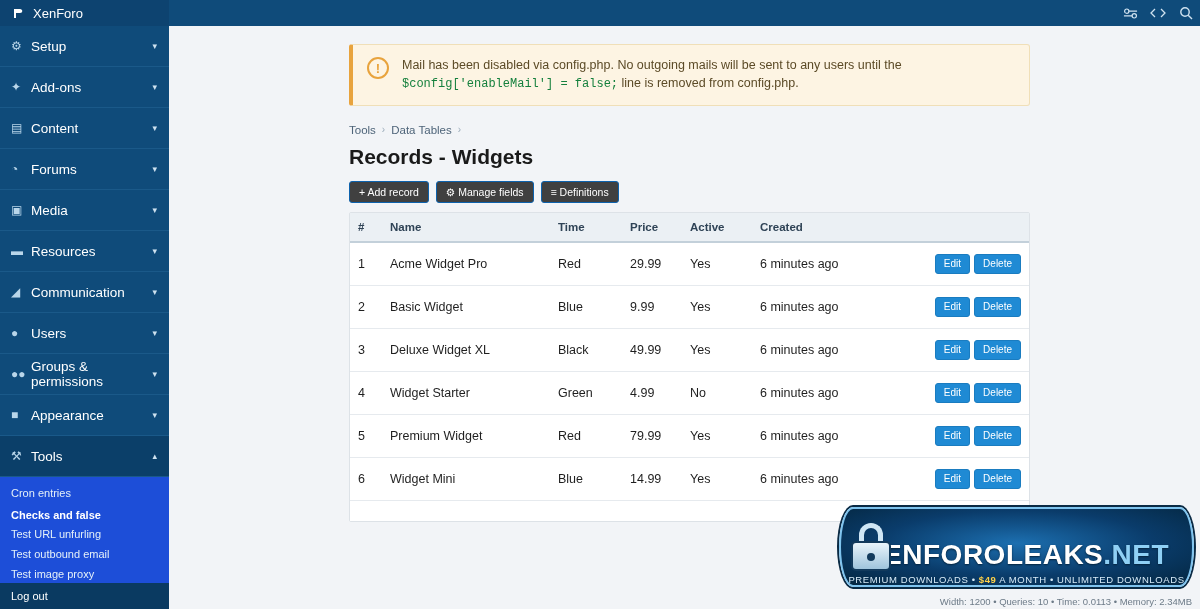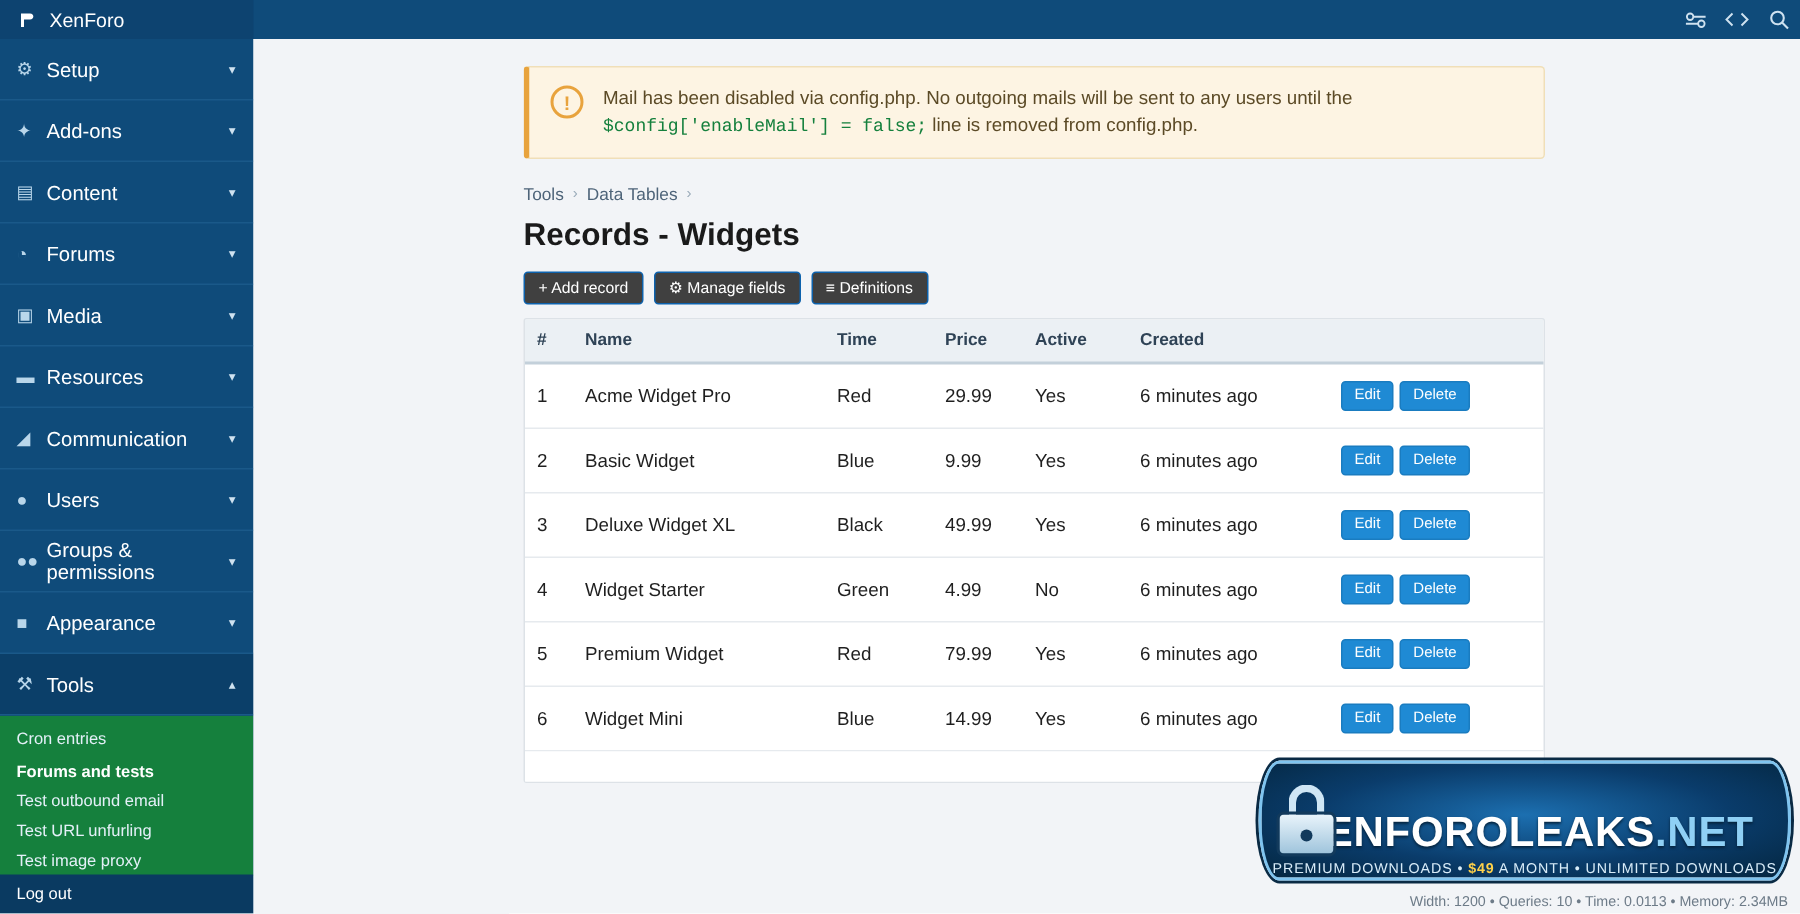--- a/index.html
+++ b/index.html
@@ -54,21 +54,21 @@
     position: relative;
   }
   .nav-item .ni-icon {
     width: 20px; flex: 0 0 20px;
     display: inline-flex; align-items: center; justify-content: flex-start;
     font-size: 12px; color: #b9d6ea;
   }
   .nav-item .ni-label { flex: 1; }
   .nav-item .ni-caret { font-size: 9px; color: #cfe2f0; }
   .nav-item.active { background: #0b3f69; }
-  .sub-list { padding: 6px 0 0 0; background: #15803d; }
+  .sub-list { padding: 6px 0 0 0; background: #1d4ed8; }
   .sub-item {
     padding: 4px 12px 4px 11px;
     font-size: 11px;
     color: #e4f0f8;
     cursor: pointer;
   }
   .sub-head {
     padding: 6px 12px 3px 11px;
     font-size: 11px; font-weight: bold;
     color: #ffffff;
@@ -160,21 +160,21 @@
     color: #1f1f1f;
     vertical-align: middle;
   }
   table.data tbody tr:last-child td { border-bottom: 1px solid #e6eaee; }
   .col-num { width: 32px; }
   .col-name { width: 168px; }
   .col-color { width: 72px; }
   .col-price { width: 60px; }
   .col-active { width: 70px; }
   .col-created { width: 130px; }
-  .col-actions { text-align: left; white-space: nowrap; }
+  .col-actions { text-align: right; white-space: nowrap; }
   .mini-btn {
     display: inline-block;
     background: #1f8ad4;
     border: 1px solid #1a7cc0;
     color: #ffffff;
     font-size: 10px;
     padding: 3px 8px;
     border-radius: 3px;
     cursor: pointer;
     margin-left: 4px;
@@ -331,23 +331,23 @@
           <span class="ni-caret">▾</span>
         </div>
         <div class="nav-item active">
           <span class="ni-icon">⚒</span>
           <span class="ni-label">Tools</span>
           <span class="ni-caret">▴</span>
         </div>
       </div>
     <div id="sub-list" class="sub-list">
         <div class="sub-item">Cron entries</div>
-        <div class="sub-head">Forums and tests</div>
+        <div class="sub-head">Checks and false</div>
+        <div class="sub-item">Test URL unfurling</div>
         <div class="sub-item">Test outbound email</div>
-        <div class="sub-item">Test URL unfurling</div>
         <div class="sub-item">Test image proxy</div>
       </div>
     <div class="sidebar-footer">
       <span>Log out</span>
     </div>
   </div>
 
   <div class="content">
     <div class="content-inner">
 

